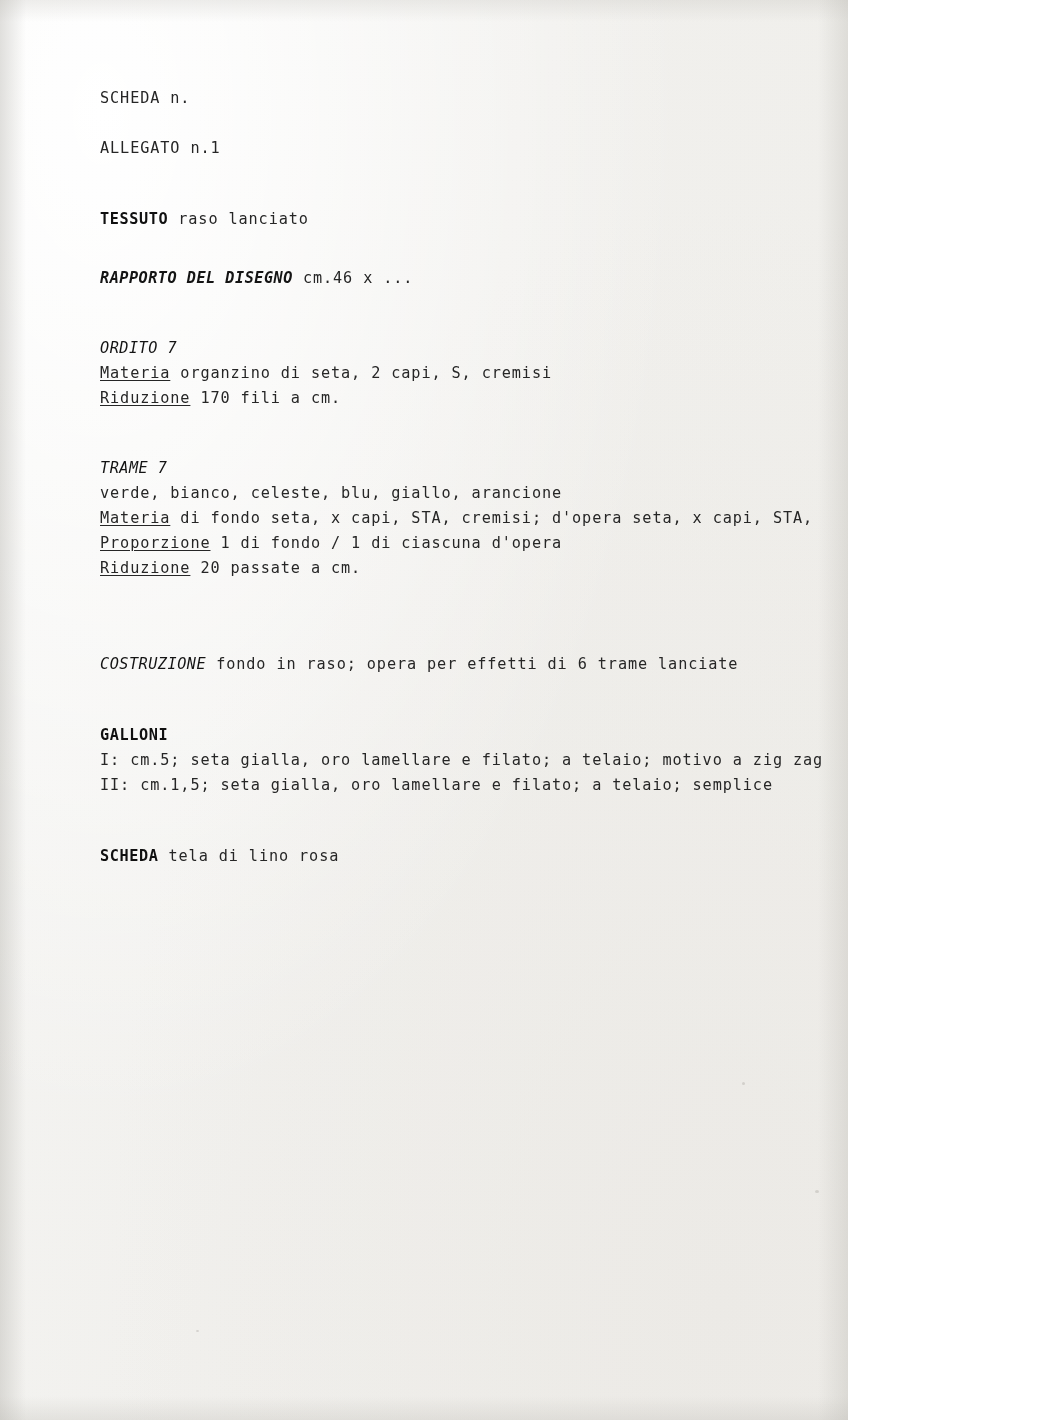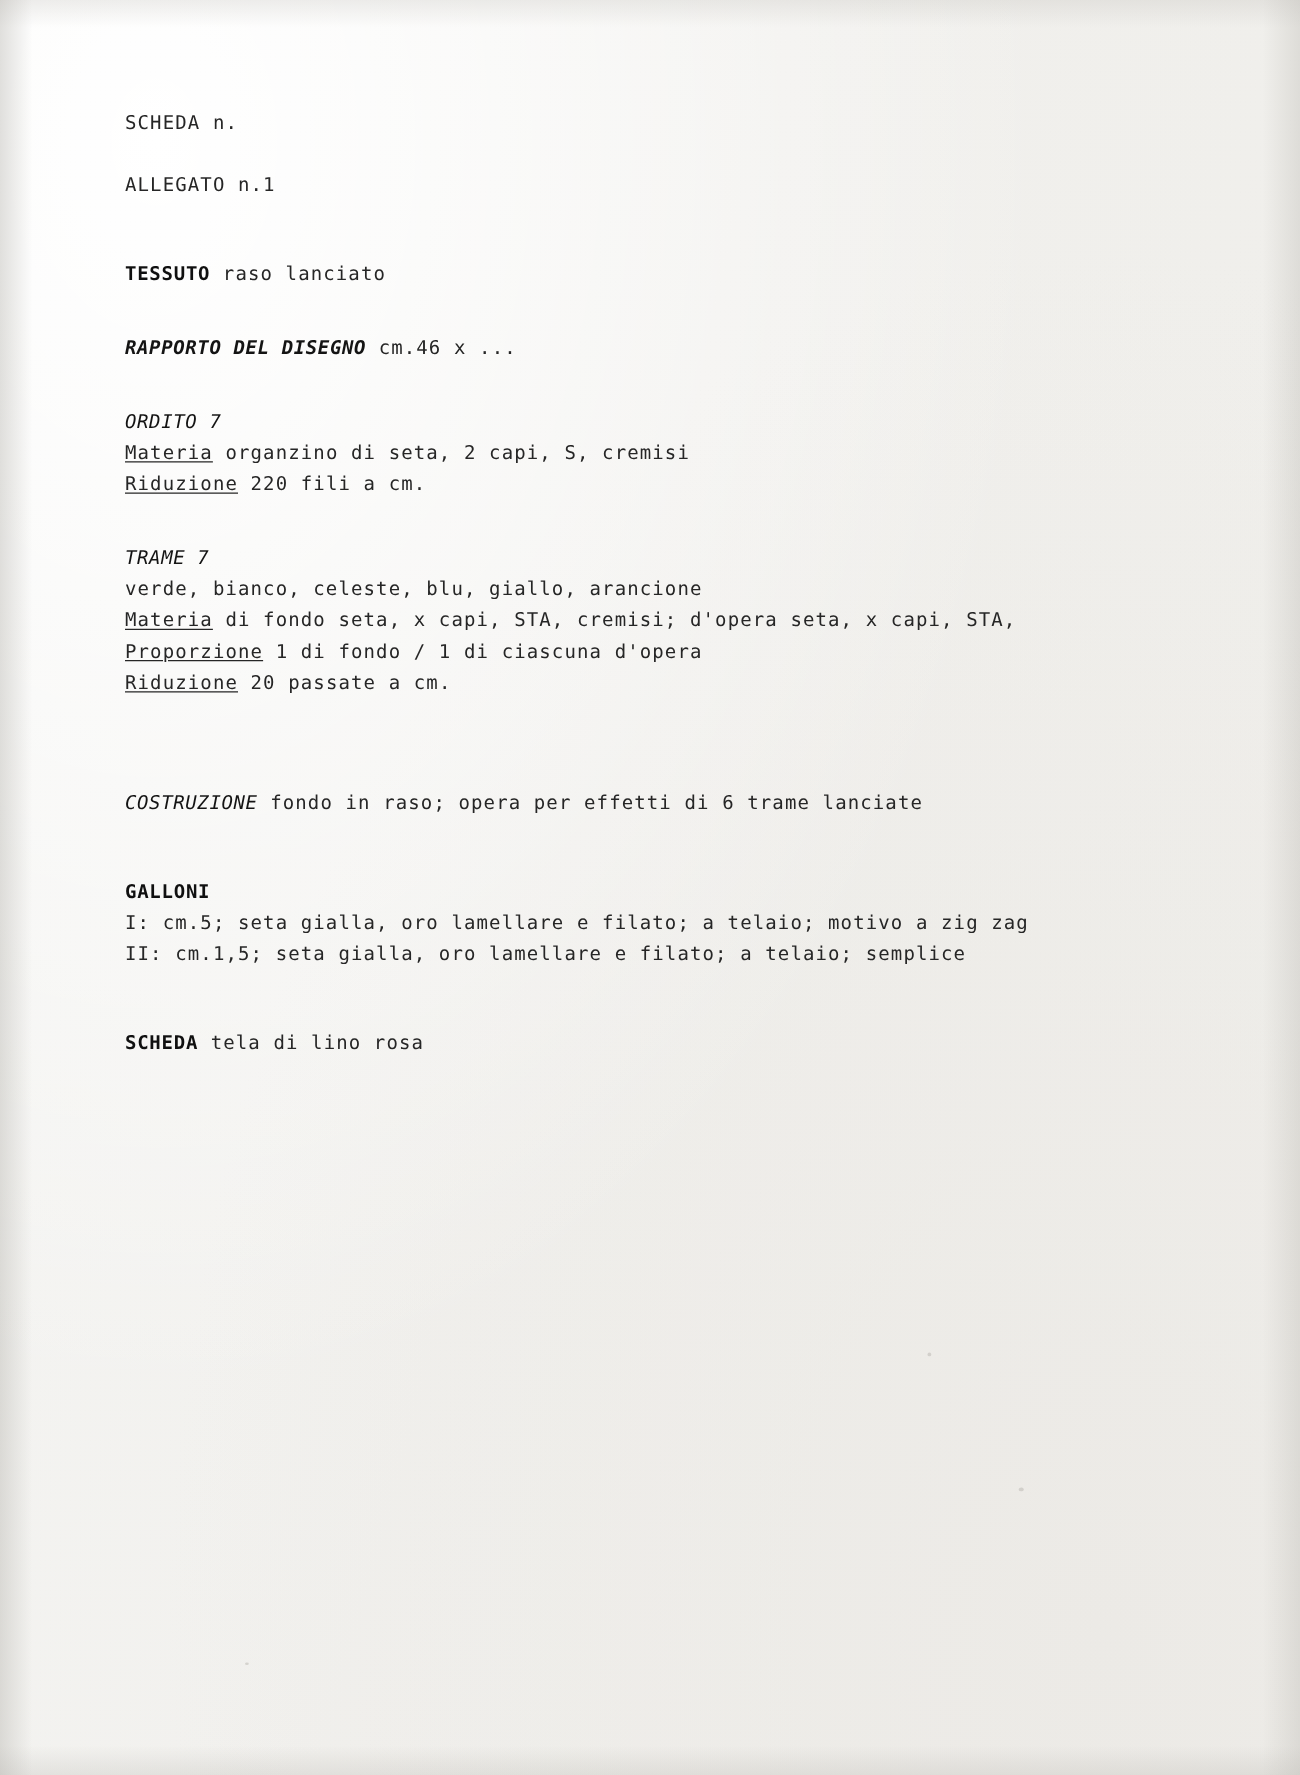--- a/index.html
+++ b/index.html
@@ -9,21 +9,21 @@
   body {
     width: 1040px;
     height: 1420px;
     background: #ffffff;
     font-family: "DejaVu Sans Mono", "Liberation Mono", monospace;
     color: #1a1a1a;
     overflow: hidden;
   }
   .page {
     position: relative;
-    width: 1040px;
+    width: 848px;
     height: 1420px;
     background: #f3f3f1;
     background-image:
       radial-gradient(ellipse at 12% 8%, #ffffff 0%, rgba(255,255,255,0) 55%),
       radial-gradient(ellipse at 85% 92%, #eceae6 0%, rgba(236,234,230,0) 60%),
       linear-gradient(105deg, #f6f6f4 0%, #f1f0ed 45%, #efeeea 100%);
     box-sizing: border-box;
   }
   
   .grain {
@@ -57,21 +57,21 @@
     letter-spacing: 0.9px;
     white-space: pre;
     color: #262626;
   }
   .hdr-row {
     display: flex;
     align-items: baseline;
   }
   .hdr-left { width: 320px; }
   .b { font-weight: 700; color: #101010; letter-spacing: .6px; }
-  .i { font-style: italic; color: #141414; letter-spacing: .5px; }
+  .i { font-style: italic; color: #141414; letter-spacing: .5px; margin-top: 11px; }
   .u { text-decoration: underline; text-underline-offset: 2px; }
   .gap-sm { height: 25px; }
   .gap-md { height: 34px; }
   .gap-lg { height: 46px; }
   .speck {
     position: absolute;
     background: #bdbab4;
     border-radius: 50%;
     opacity: .55;
   }
@@ -102,21 +102,21 @@
     <div class="line"><span class="b">TESSUTO</span><span> raso lanciato</span></div>
 
     <div class="gap-md"></div>
 
     <div class="line"><span class="b i">RAPPORTO DEL DISEGNO</span><span> cm.46 x ...</span></div>
 
     <div class="gap-md"></div>
 
     <div class="line i">ORDITO 7</div>
     <div class="line"><span class="u">Materia</span><span> organzino di seta, 2 capi, S, cremisi</span></div>
-    <div class="line"><span class="u">Riduzione</span><span> 220 fili a cm.</span></div>
+    <div class="line"><span class="u">Riduzione</span><span> 170 fili a cm.</span></div>
 
     <div class="gap-md"></div>
 
     <div class="line i">TRAME 7</div>
     <div class="line">verde, bianco, celeste, blu, giallo, arancione</div>
     <div class="line"><span class="u">Materia</span><span> di fondo seta, x capi, STA, cremisi; d'opera seta, x capi, STA,</span></div>
     <div class="line"><span class="u">Proporzione</span><span> 1 di fondo / 1 di ciascuna d'opera</span></div>
     <div class="line"><span class="u">Riduzione</span><span> 20 passate a cm.</span></div>
 
     <div class="gap-lg"></div>

